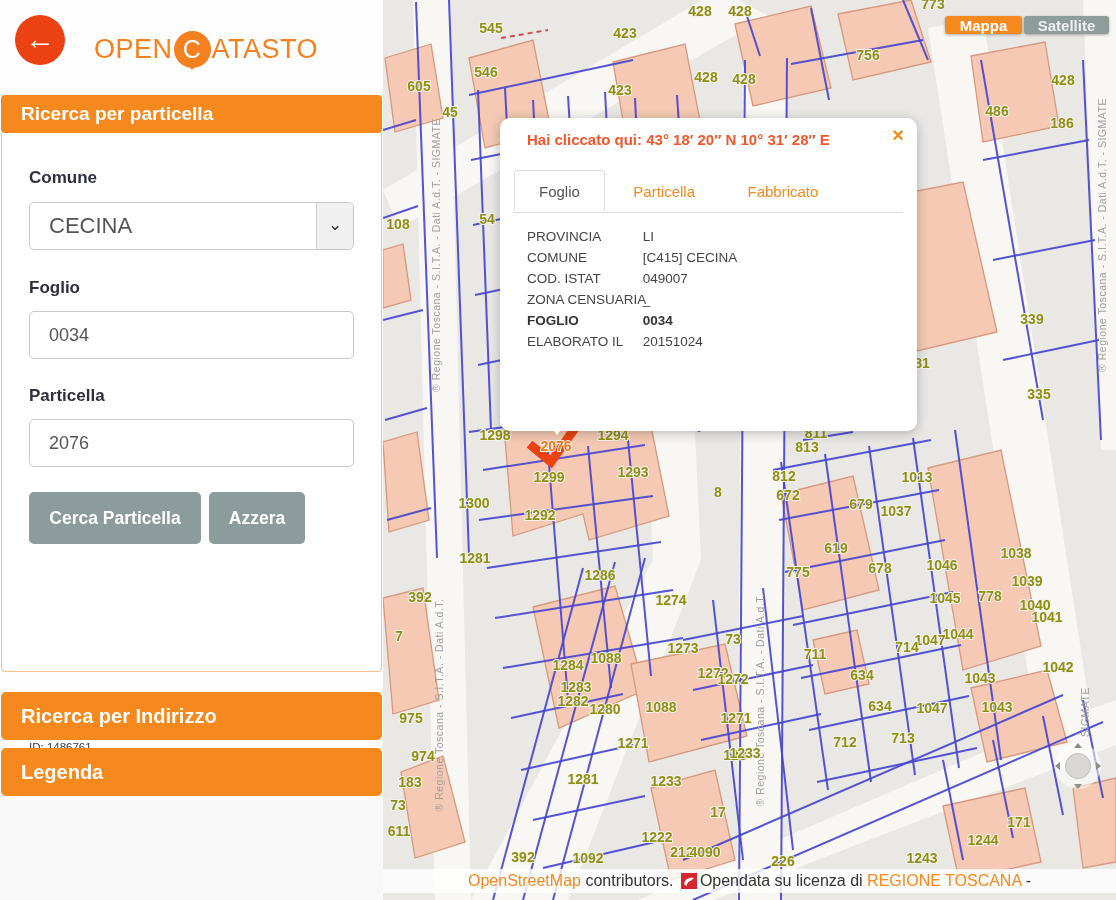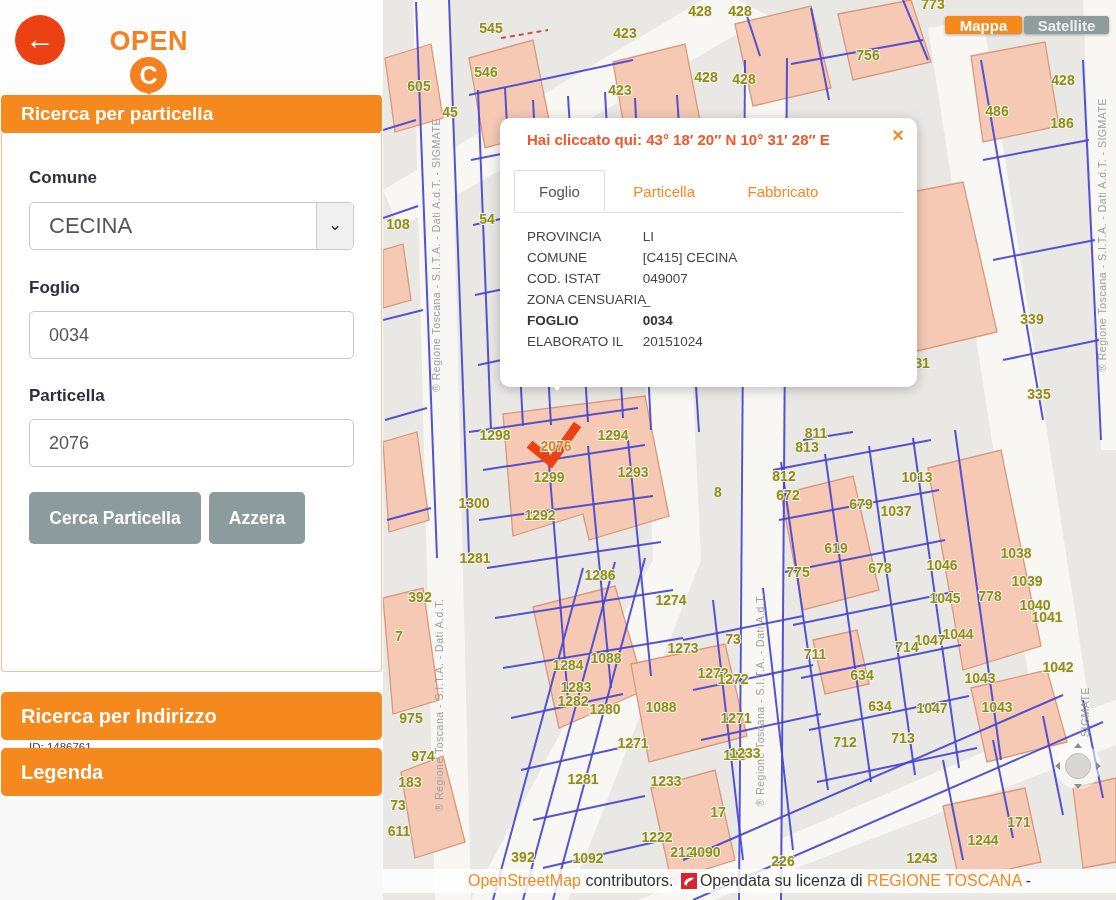--- a/index.html
+++ b/index.html
@@ -5,21 +5,21 @@
   html,body{margin:0;padding:0;}
   body{width:1116px;height:900px;position:relative;overflow:hidden;
        font-family:"Liberation Sans",sans-serif;background:#E9E8E5;}
 
   
   #sidebar{position:absolute;left:0;top:0;width:383px;height:900px;background:#FDFDFD;z-index:5;}
   .back-btn{position:absolute;left:15px;top:15px;width:50px;height:50px;border-radius:50%;
             background:#EC4213;color:#fff;font-size:30px;font-weight:bold;text-align:center;
             line-height:48px;cursor:pointer;}
   .logo{position:absolute;left:94px;top:26px;height:46px;display:flex;align-items:center;
-        font-weight:bold;font-size:27px;color:#F4801F;letter-spacing:.5px;flex-direction:column;}
+        font-weight:normal;font-size:27px;color:#F4801F;letter-spacing:.5px;}
   .logo .cpin{position:relative;width:37px;height:37px;margin:0 1px;background:#F4801F;border-radius:50%;
         color:#fff;text-align:center;line-height:36px;font-size:25px;}
   .logo .cpin::after{content:"";position:absolute;left:50%;bottom:-9px;margin-left:-7px;
         border:7px solid transparent;border-top:9px solid #F4801F;}
   .accordion-bar{position:absolute;left:1px;width:381px;height:48px;background:#F6891E;color:#fff;
         font-size:20px;font-weight:bold;line-height:48px;padding-left:20px;box-sizing:border-box;
         border-radius:5px;cursor:pointer;}
   #bar1{top:95px;height:38px;line-height:38px;font-size:19px;border-radius:4px;}
   #panel1{position:absolute;left:1px;top:133px;width:381px;height:539px;background:#fff;
         border:1px solid #F7BE8C;border-top:none;box-sizing:border-box;border-radius:0 0 4px 4px;}
@@ -41,21 +41,21 @@
   
   #map{position:absolute;left:383px;top:0;width:733px;height:900px;overflow:hidden;background:#E9E8E5;}
   #map svg{position:absolute;left:0;top:0;}
   .maptype-btn{position:absolute;top:16px;height:18px;border:none;border-radius:3px;color:#fff;
         font-size:15px;font-weight:bold;cursor:pointer;font-family:"Liberation Sans",sans-serif;
         box-shadow:0 1px 3px rgba(0,0,0,.3);}
   #btn-mappa{right:94px;width:77px;background:#F6891E;}
   #btn-satellite{right:7px;width:85px;background:#8E9C9C;color:#EDF1F0;margin-left:48px;}
 
   
-  #popup{position:absolute;left:500px;top:118px;width:417px;height:269px;background:#fff;
+  #popup{position:absolute;left:500px;top:118px;width:417px;height:313px;background:#fff;
         border-radius:10px;box-shadow:0 2px 12px rgba(0,0,0,.25);z-index:8;}
   #popup::after{content:"";position:absolute;left:42px;bottom:-19px;
         border:15px solid transparent;border-top:20px solid #fff;}
   .popup-title{position:absolute;left:27px;top:13px;right:42px;color:#F0582B;font-size:15px;font-weight:bold;}
   .popup-close{position:absolute;right:13px;top:6px;color:#F6891E;font-size:20px;font-weight:bold;cursor:pointer;}
   .tabs{position:absolute;left:14px;right:14px;top:52px;height:42px;border-bottom:1px solid #DDD;}
   .tab{display:inline-block;height:41px;line-height:41px;padding:0 24px;font-size:15px;cursor:pointer;}
   .tab.active{border:1px solid #DDD;border-bottom:1px solid #fff;border-radius:4px 4px 0 0;
         color:#555;background:#fff;position:relative;top:0;margin-bottom:-1px;box-sizing:border-box;}
   .tab.inactive{color:#F6891E;}

